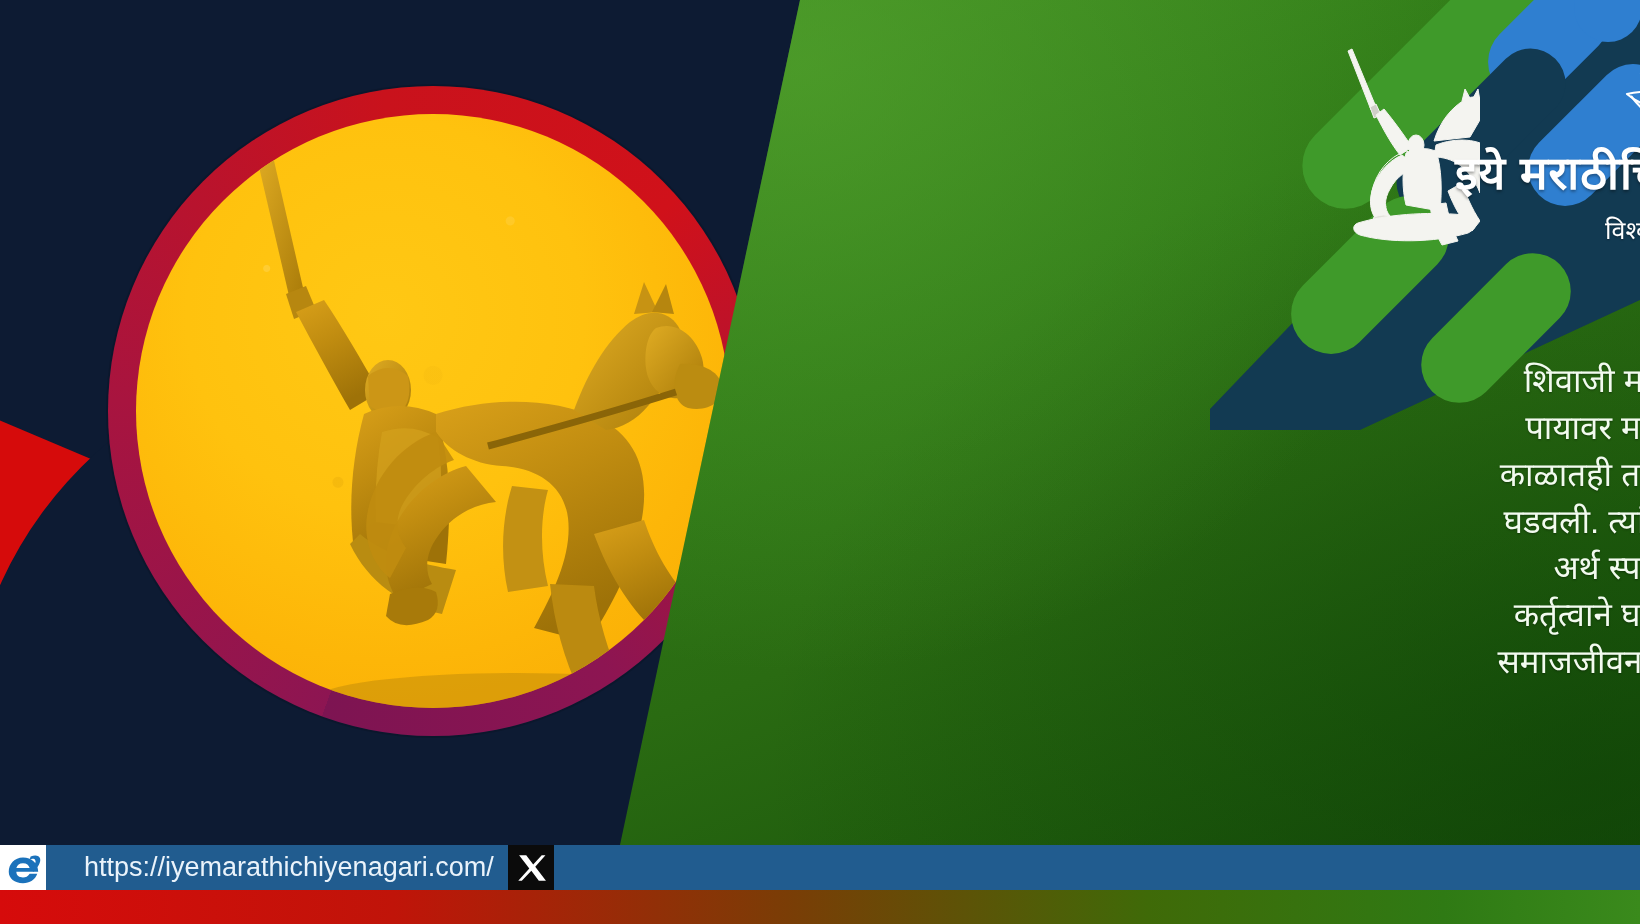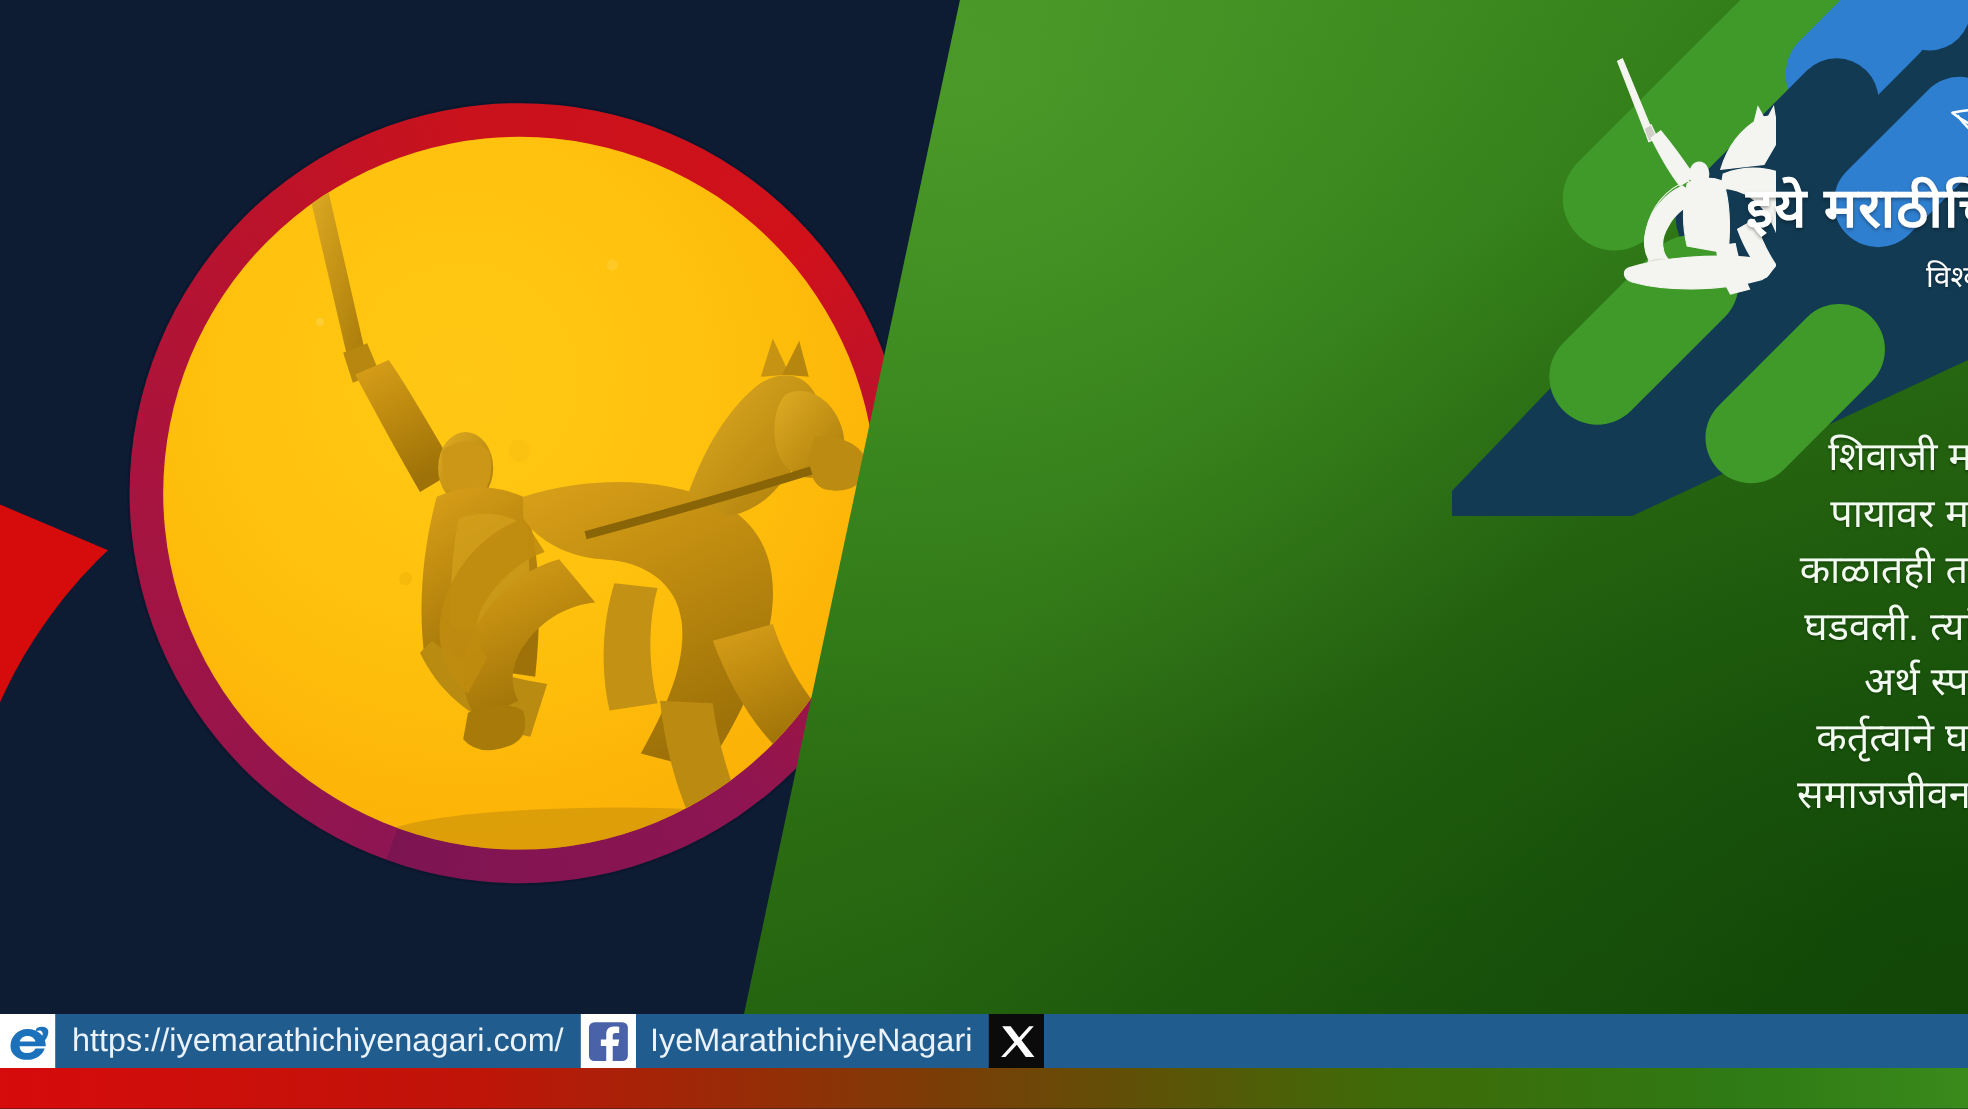--- a/index.html
+++ b/index.html
@@ -106,21 +106,21 @@
     text-shadow:0 1px 2px rgba(0,0,0,.35);
   }
   .body-text .ln { display:block; white-space:nowrap; }
 
   
   .footer {
     position:absolute; left:0; top:845px; width:1640px; height:45px;
     background:#215c8f;
     display:flex; align-items:center;
   }
-  .f-item { display:flex; align-items:center; height:45px; }
+  .f-item { display:flex; align-items:center; height:45px;gap:24px; }
   .f-icon {
     width:46px; height:45px; flex:0 0 46px;
     display:flex; align-items:center; justify-content:center;
   }
   .f-icon.ie   { background:#ffffff; }
   .f-icon.fb   { background:#ffffff; }
   .f-icon.x    { background:#0b0b0b; }
   .f-label { color:#eaf3fb; font-size:27px; padding:0 14px 0 12px; white-space:nowrap; }
   .f-label.url { padding-left:14px; }
 
@@ -284,29 +284,20 @@
       <div class="f-icon ie">
         <svg viewBox="0 0 40 40" width="38" height="38">
           <path d="M20 9 C11 9 5 16 5 24 C5 31 11 36 20 36 C27 36 33 32 35 26 L27 26 C25 29 23 30 20 30 C16 30 13 28 13 24 L36 24 C36 15 29 9 20 9 Z
                    M13 20 C14 17 16 15 20 15 C24 15 26 17 27 20 Z" fill="#1b72bb"></path>
           <path d="M28 8 C33 6 37 7 38 10 C39 14 36 19 31 24 L28 21 C32 17 34 14 33 12 C32 10 30 10 27 11 Z" fill="#1b72bb"></path>
         </svg>
       </div>
       <div class="f-label url">https://iyemarathichiyenagari.com/</div>
     </div>
 
-    <div class="f-item">
-      <div class="f-icon fb">
-        <svg viewBox="0 0 40 40" width="36" height="36">
-          <rect x="2" y="2" width="36" height="36" rx="5" fill="#4a63a8"></rect>
-          <path d="M24 38 V24 h5 l1 -6 h-6 v-3.2 c0 -1.8 .6 -2.8 3 -2.8 h3 V6.3 C29 6.1 27 6 25 6 c-4.6 0 -7 2.6 -7 7.4 V18 h-5 v6 h5 v14 z" fill="#ffffff"></path>
-        </svg>
-      </div>
-      <div class="f-label">IyeMarathichiyeNagari</div>
-    </div>
 
     <div class="f-item">
       <div class="f-icon x">
         <svg viewBox="0 0 40 40" width="34" height="34">
           <path d="M6 5 h8.4 l8.2 11 L32.6 5 H37 L25 18.6 L37.6 35 h-8.4 l-8.8 -11.8 L9.2 35 H5 L18 20.7 Z" fill="#ffffff"></path>
         </svg>
       </div>
     </div>
 
   </div>

